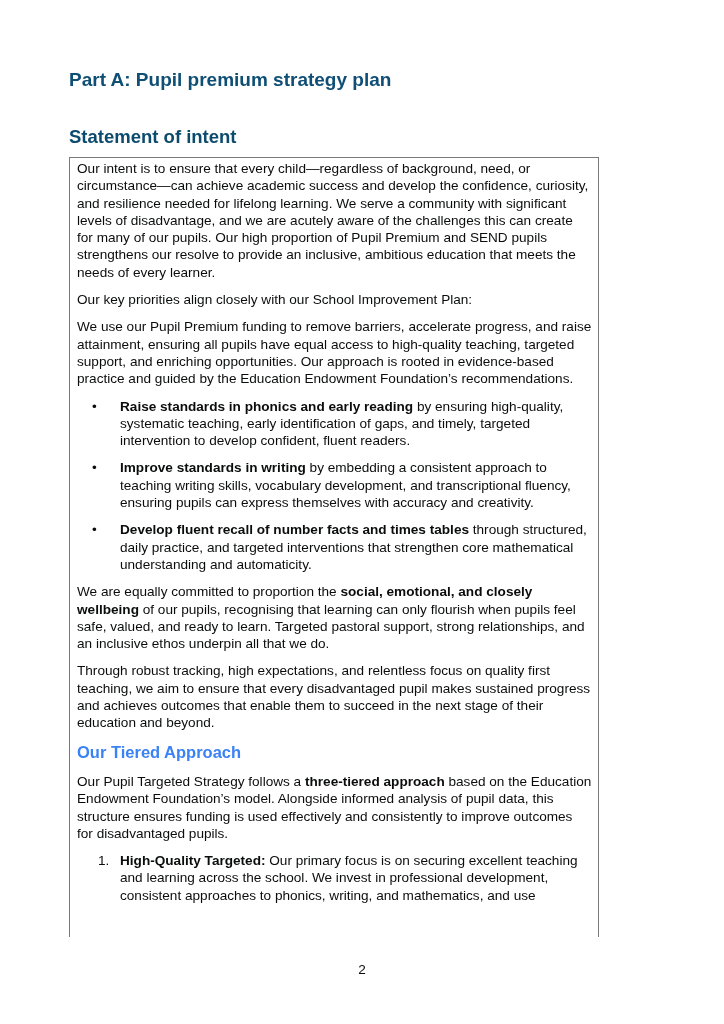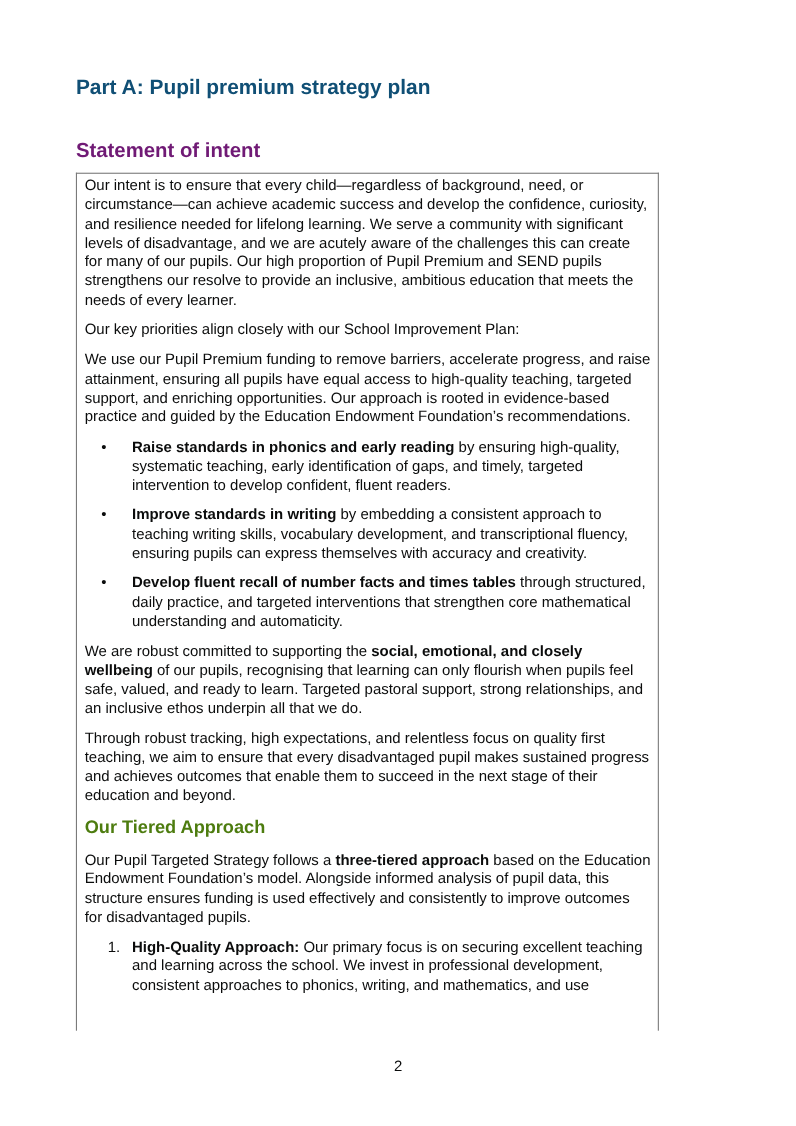--- a/index.html
+++ b/index.html
@@ -1,25 +1,25 @@
 <!DOCTYPE html>
 <html><head>
   <meta charset="utf-8">
   <style>
     html, body { margin: 0; padding: 0; background: #ffffff; }
     body { width: 724px; height: 1024px; position: relative; overflow: hidden; font-family: "Liberation Sans", sans-serif; color: #0b0c0c; }
     .page-title { position: absolute; left: 69px; top: 69px; margin: 0; font-size: 19px; font-weight: bold; color: #104f75; letter-spacing: 0; }
-    .section-title { position: absolute; left: 69px; top: 126px; margin: 0; font-size: 18.5px; font-weight: bold; color: #701a75; text-align: center; }
+    .section-title { position: absolute; left: 69px; top: 126px; margin: 0; font-size: 18.5px; font-weight: bold; color: #0c4a6e; text-align: center; }
     .intent-box { position: absolute; left: 69px; top: 157px; width: 530px; height: 780px; border: 1px solid #7a7a7a; border-bottom: none; box-sizing: border-box; overflow: hidden; }
     .inner { padding: 2px 6px 0 7px; font-size: 13.6px; line-height: 17.3px; }
     .inner p { margin: 0 0 10px 0; }
     .bullets { list-style: none; margin: 0 0 10px 0; padding: 0; }
     .bullets li { position: relative; padding-left: 43px; margin-bottom: 10px; }
     .bullets li .dot { position: absolute; left: 15px; top: 0; }
-    .subheading { margin: 12px 0 12px 0; font-size: 16.5px; font-weight: bold; color: #4d7c0f; }
+    .subheading { margin: 12px 0 12px 0; font-size: 16.5px; font-weight: bold; color: #3b82f6; }
     .numbered { list-style: none; margin: 0; padding: 0; }
     .numbered li { position: relative; padding-left: 43px; }
     .numbered li .num { position: absolute; left: 21px; top: 0; }
     b { font-weight: bold; }
     .page-number { position: absolute; left: 0; width: 724px; top: 962px; text-align: center; font-size: 13.6px; }
   </style>
 </head>
 <body>
 
 <h1 class="page-title">Part A: Pupil premium strategy plan</h1>
@@ -39,28 +39,28 @@
       <li>
         <span class="dot">•</span>
         <b>Improve standards in writing</b><span> by embedding a consistent approach to teaching writing skills, vocabulary development, and transcriptional fluency, ensuring pupils can express themselves with accuracy and creativity.</span>
       </li>
       <li>
         <span class="dot">•</span>
         <b>Develop fluent recall of number facts and times tables</b><span> through structured, daily practice, and targeted interventions that strengthen core mathematical understanding and automaticity.</span>
       </li>
     </ul>
 
-    <p><span>We are robust committed to supporting the </span><b>social, emotional, and closely wellbeing</b><span> of our pupils, recognising that learning can only flourish when pupils feel safe, valued, and ready to learn. Targeted pastoral support, strong relationships, and an inclusive ethos underpin all that we do.</span></p>
+    <p><span>We are equally committed to proportion the </span><b>social, emotional, and closely wellbeing</b><span> of our pupils, recognising that learning can only flourish when pupils feel safe, valued, and ready to learn. Targeted pastoral support, strong relationships, and an inclusive ethos underpin all that we do.</span></p>
     <p>Through robust tracking, high expectations, and relentless focus on quality first teaching, we aim to ensure that every disadvantaged pupil makes sustained progress and achieves outcomes that enable them to succeed in the next stage of their education and beyond.</p>
 
     <div class="subheading">Our Tiered Approach</div>
     <p><span>Our Pupil Targeted Strategy follows a </span><b>three-tiered approach</b><span> based on the Education Endowment Foundation’s model. Alongside informed analysis of pupil data, this structure ensures funding is used effectively and consistently to improve outcomes for disadvantaged pupils.</span></p>
 
     <ol class="numbered">
       <li>
         <span class="num">1.</span>
-        <b>High-Quality Approach:</b><span> Our primary focus is on securing excellent teaching and learning across the school. We invest in professional development, consistent approaches to phonics, writing, and mathematics, and use</span>
+        <b>High-Quality Targeted:</b><span> Our primary focus is on securing excellent teaching and learning across the school. We invest in professional development, consistent approaches to phonics, writing, and mathematics, and use</span>
       </li>
     </ol>
   </div>
 </div>
 
 <div class="page-number">2</div>
 
 </body></html>

